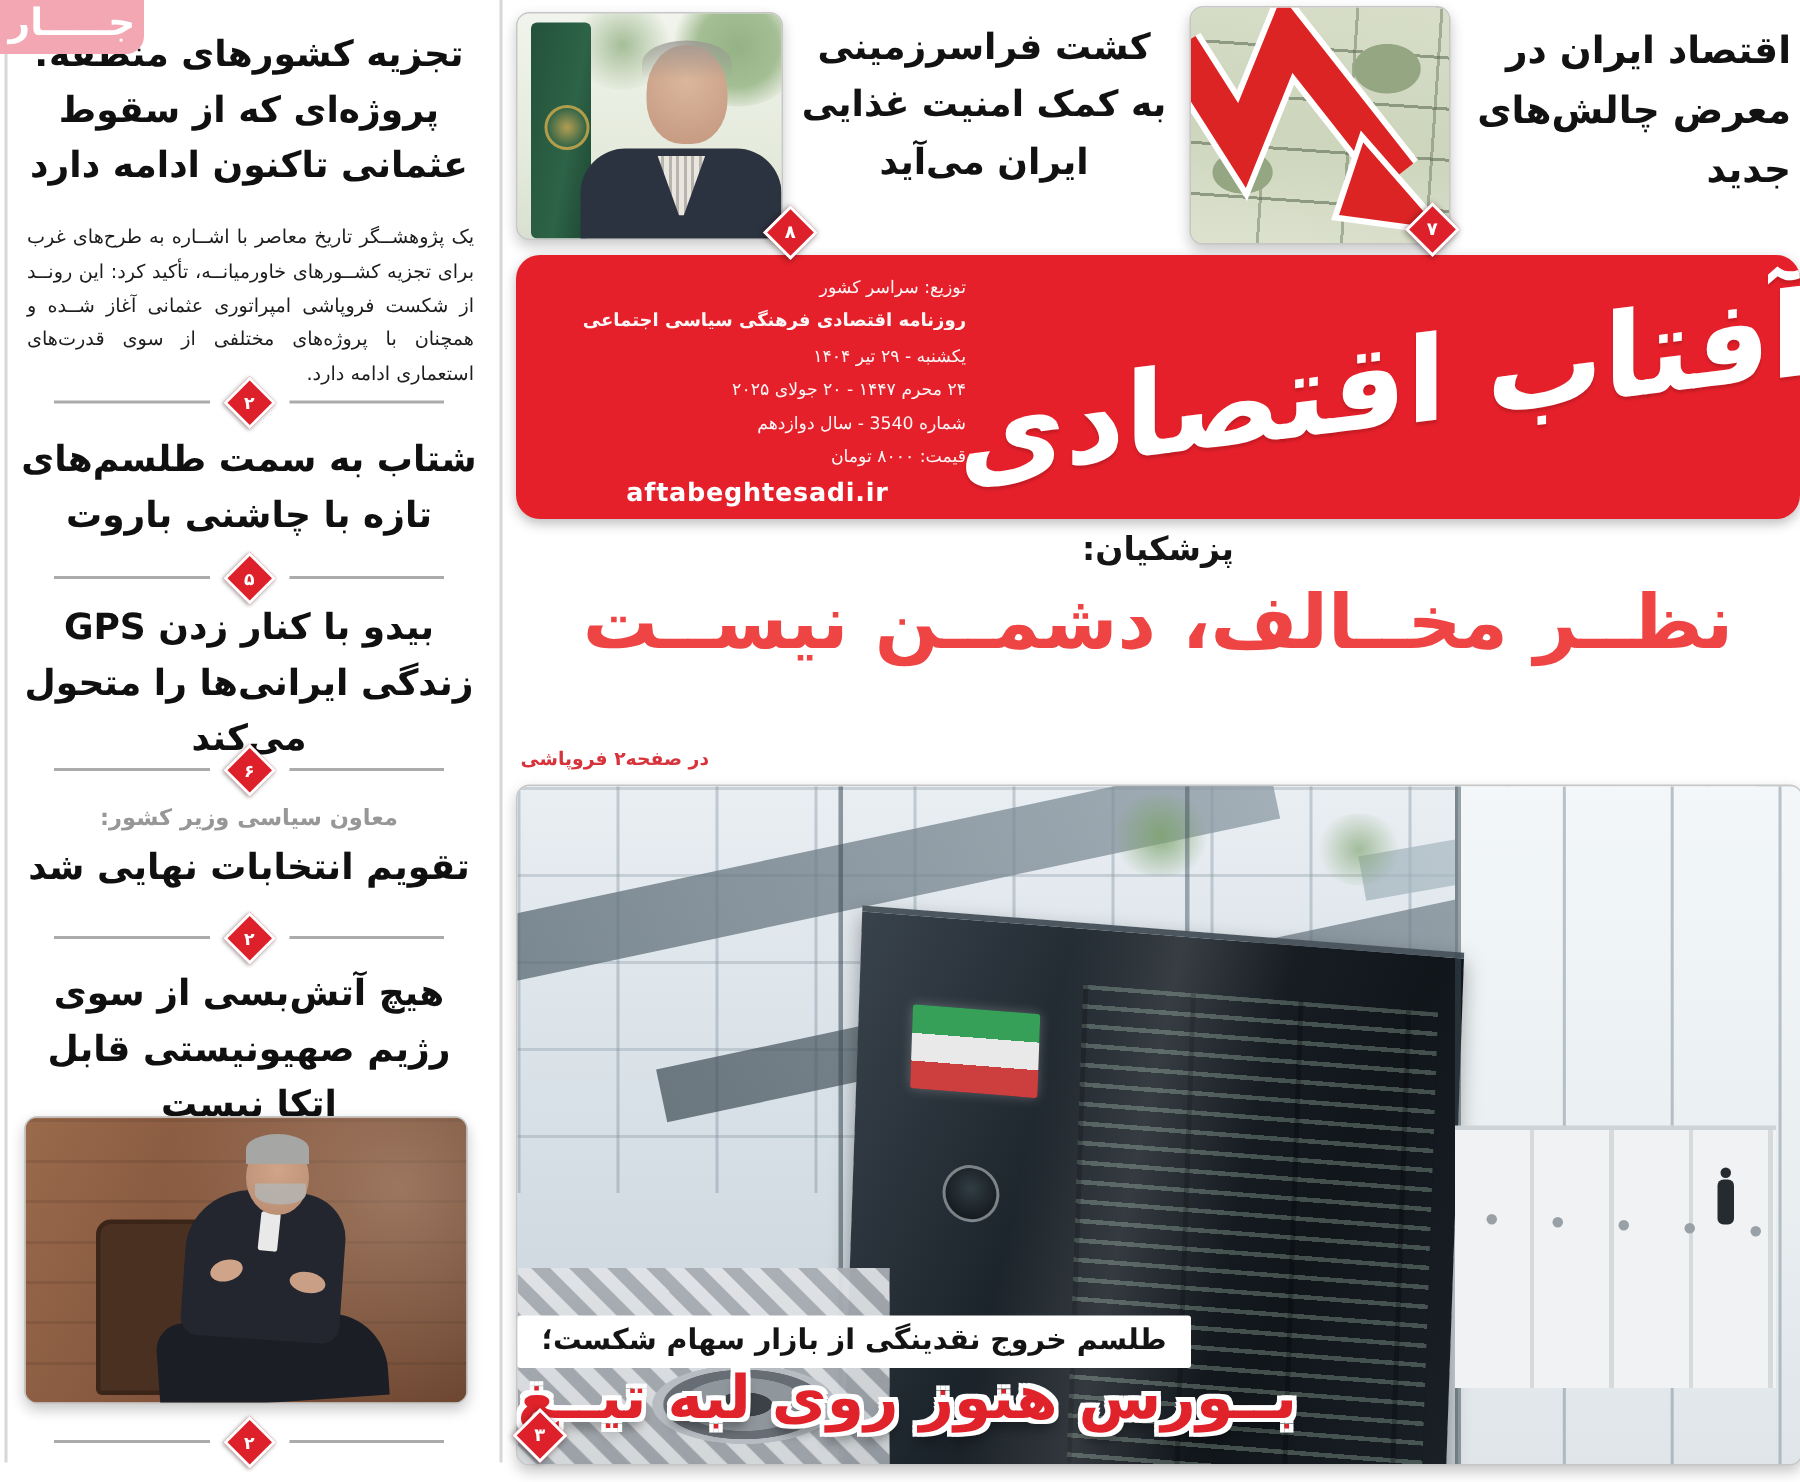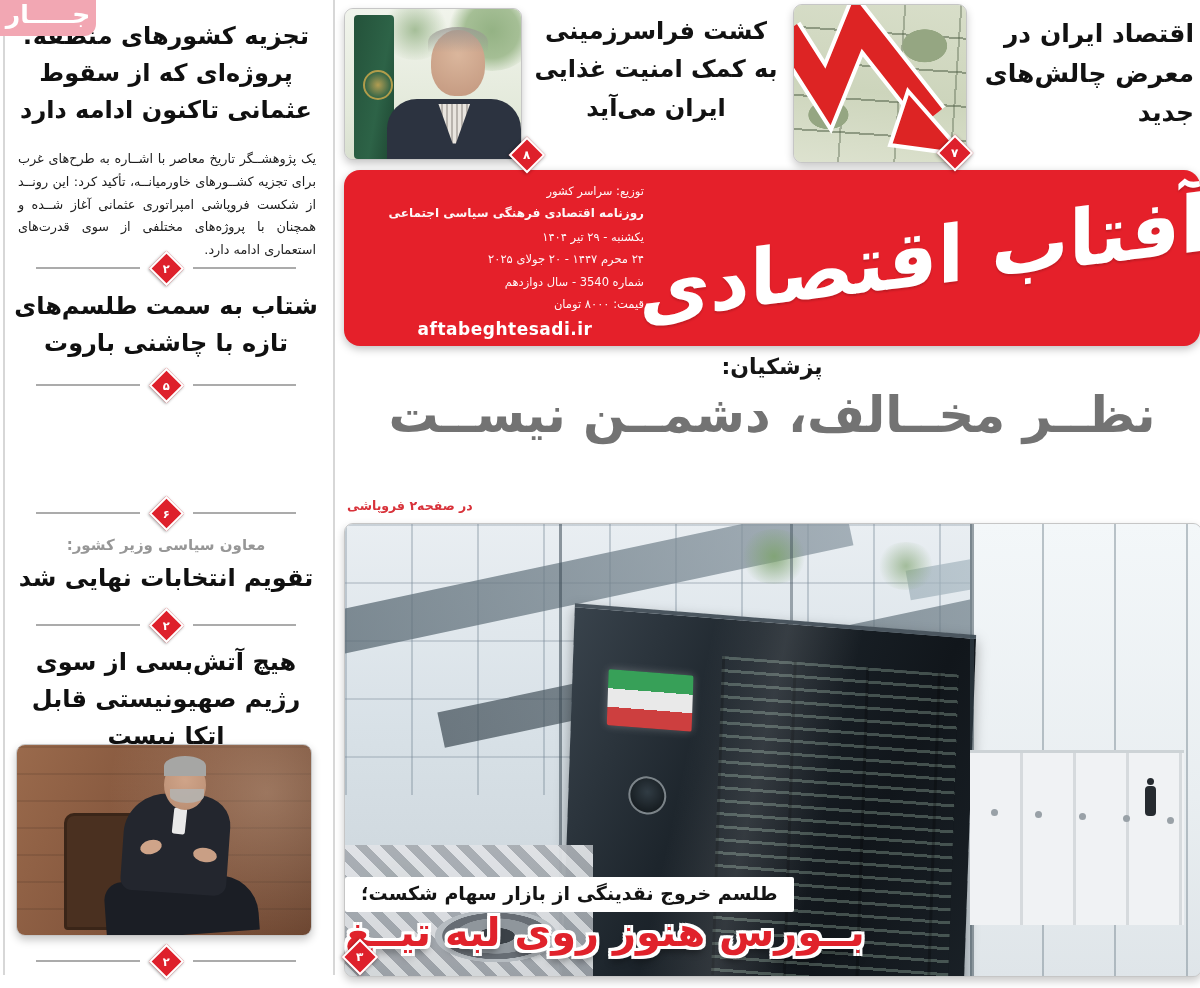--- a/index.html
+++ b/index.html
@@ -72,21 +72,21 @@
   .mh-line.first{font-size:12px;font-weight:bold;}
   .mh-site{font-size:17px;font-weight:bold;direction:ltr;text-align:center;margin-top:3px;letter-spacing:.5px;}
   .mh-logo{position:absolute;left:310px;right:8px;top:0;bottom:0;display:flex;
      align-items:center;justify-content:center;overflow:visible;}
   .mh-logo span{color:#fff;font-size:78px;font-weight:bold;white-space:nowrap;
      transform:rotate(-7deg) skewX(-7deg);text-shadow:0 2px 2px rgba(0,0,0,.15);}
   
   .ms-kicker{position:absolute;left:344px;top:354px;width:856px;text-align:center;
      font-size:22px;font-weight:bold;color:#151515;margin:0;}
   .ms-headline{position:absolute;left:344px;top:386px;width:856px;text-align:center;
-     font-size:50px;font-weight:bold;color:#737373;margin:0;letter-spacing:-1px;}
+     font-size:50px;font-weight:bold;color:#ef4444;margin:0;letter-spacing:-1px;}
   .ms-readmore{position:absolute;left:347px;top:498px;font-size:12.5px;font-weight:bold;color:#d8323a;}
   
   .photo-bourse{left:344px;top:523px;width:856px;height:452px;}
   .pb-base{position:absolute;inset:0;background:linear-gradient(180deg,#e9eef2 0%,#d8e1e7 45%,#c9d2d8 100%);}
   .pb-grid{position:absolute;inset:0;height:60%;opacity:.75;background:
      repeating-linear-gradient(90deg,rgba(90,110,125,.38) 0 2px,transparent 2px 66px),
      repeating-linear-gradient(180deg,rgba(90,110,125,.3) 0 2px,transparent 2px 58px);}
   .pb-diag1{position:absolute;left:-50px;top:36px;width:560px;height:44px;
      background:linear-gradient(90deg,#55656f,#8c9aa4);transform:rotate(-12deg);opacity:.75;}
   .pb-diag2{position:absolute;left:90px;top:130px;width:560px;height:36px;
@@ -182,20 +182,21 @@
   <h2 class="lc lc-title" style="top:288px;">شتاب به سمت طلسم‌های تازه با چاشنی باروت</h2>
 
   <div class="divider" style="top:372px;">
     <span class="dline"></span>
     <span class="diamond">
         <i>۵</i>
       </span>
     <span class="dline"></span>
   </div>
 
+  <h2 class="lc lc-title" style="top:400px;">بیدو با کنار زدن GPS زندگی ایرانی‌ها را متحول می‌کند</h2>
 
   <div class="divider" style="top:500px;">
     <span class="dline"></span>
     <span class="diamond">
         <i>۶</i>
       </span>
     <span class="dline"></span>
   </div>
 
   <div class="lc lc-kicker" style="top:536px;">معاون سیاسی وزیر کشور:</div>

